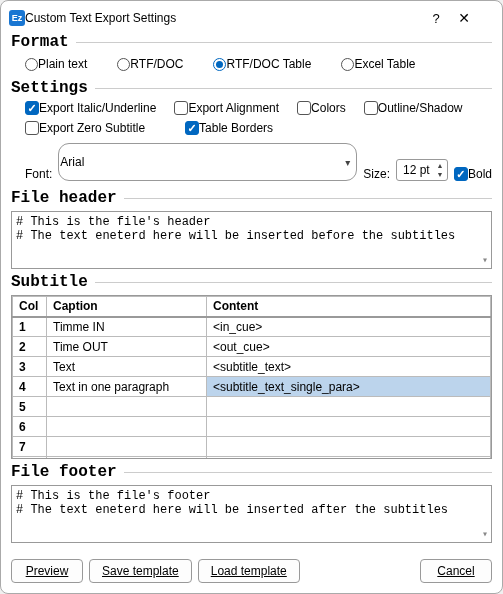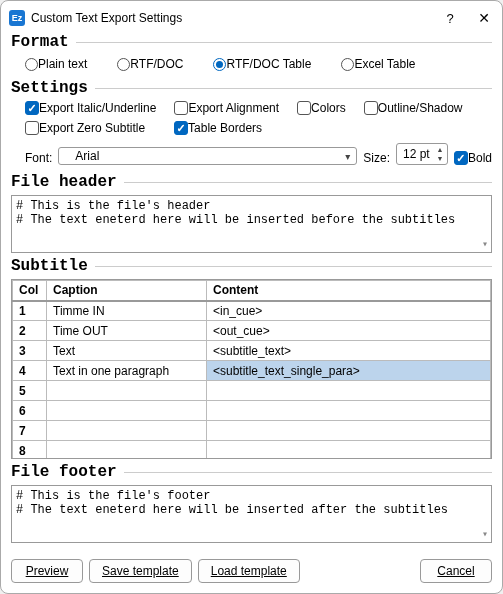--- a/index.html
+++ b/index.html
@@ -16,22 +16,21 @@
     background: #fff;
     border: 1px solid #aaa;
     border-radius: 8px;
     display: flex;
     flex-direction: column;
     overflow: hidden;
   }
   .titlebar {
     display: flex;
     align-items: center;
-    padding: 6px 4px 4px 8px;
-    gap: 6px;
+    padding: 6px 24px 4px 8px;
   }
   .appicon {
     width: 16px; height: 16px;
     background: #1976d2;
     border-radius: 3px;
     display: flex; align-items: center; justify-content: center;
     color: #fff; font-size: 9px; font-weight: bold;
     font-family: Arial, sans-serif;
   }
   .title { flex: 1; font-size: 12px; }
@@ -125,25 +124,25 @@
     flex-wrap: wrap;
   }
   .fontrow {
     display: flex;
     align-items: flex-end;
     gap: 6px;
     padding: 6px 0 4px 14px;
   }
   .combo {
     flex: 1;
-    height: 18px;
+    height: 38px;
     border: 1px solid #999;
-    border-radius: 3px;
+    border-radius: 11px;
     display: flex; align-items: center;
-    padding: 0 16px;
+    padding: 0 1px;
     background: #fff;
     position: relative;
   }
   .combo .chev {
     position: absolute; right: 6px;
     font-size: 10px; color: #444;
   }
   .spin {
     width: 52px; height: 22px;
     border: 1px solid #999;
@@ -287,21 +286,21 @@
         <div class="check">
             <span class="box"></span>
             <span>Outline/Shadow</span>
           </div>
       </div>
       <div class="checkrow">
         <div class="check">
             <span class="box"></span>
             <span>Export Zero Subtitle</span>
           </div>
-        <div class="check sel" style="margin-left:11px">
+        <div class="check sel" style="margin-left:22px">
             <span class="box"></span>
             <span>Table Borders</span>
           </div>
       </div>
       <div class="fontrow">
         <span>Font:</span>
         <div class="combo">
           <span>Arial</span>
           <span class="chev">▾</span>
         </div>

